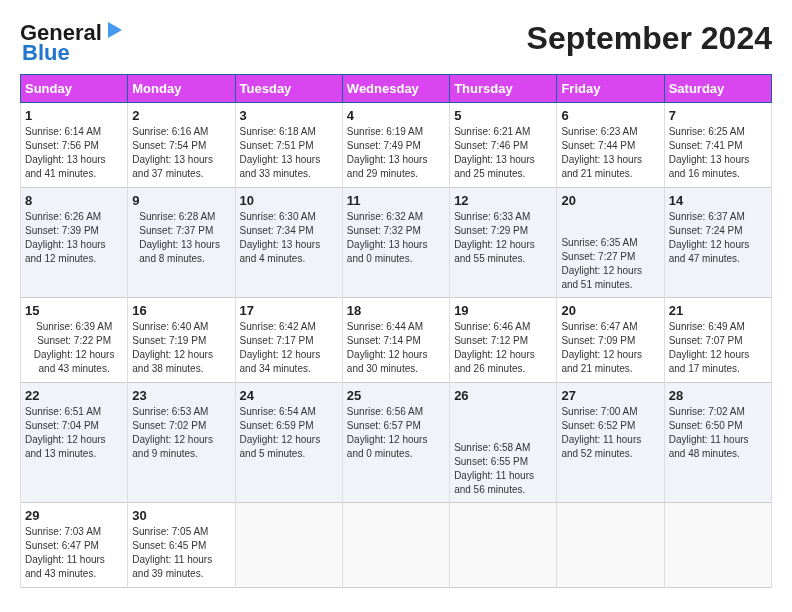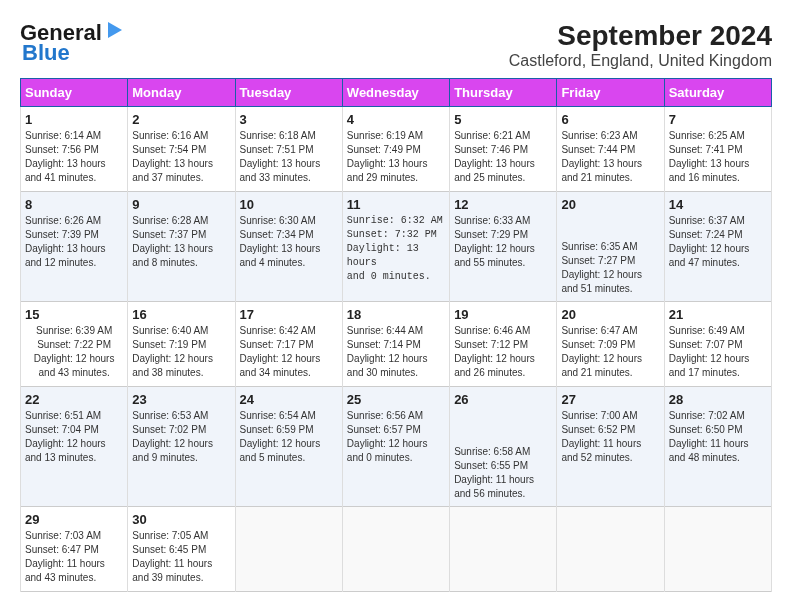--- a/index.html
+++ b/index.html
@@ -18,21 +18,21 @@
     }
     .logo {
       display: flex;
       flex-direction: column;
       align-items: flex-start;
     }
     .title-block {
       text-align: right;
     }
     .month-title {
-      font-size: 28px;
+      font-size: 32px;
       font-weight: bold;
       color: #222;
     }
     .location {
       font-size: 16px;
       color: #444;
     }
     table {
       width: 100%;
       border-collapse: collapse;
@@ -88,21 +88,20 @@
     <div style="display:flex;align-items:center;text-align:right;">
       <span style="font-size:22px;font-weight:bold;color:#1a1a1a;">General</span>
       <svg width="22" height="22" viewBox="0 0 22 22" style="margin-left:2px;margin-top:-4px;">
         <polygon points="4,18 18,10 4,2" fill="#4499ee"></polygon>
       </svg>
     </div>
     <div style="font-size:22px;font-weight:bold;color:#2277cc;margin-top:-6px;margin-left:2px;">Blue</div>
   </div>
   <div class="title-block">
     <div class="month-title">September 2024</div>
-    <div class="location">Castleford, England, United Kingdom</div>
   </div>
 </div>
 
 <table>
   <thead>
     <tr>
     <th>Sunday</th>
         <th>Monday</th>
         <th>Tuesday</th>
         <th>Wednesday</th>
@@ -166,35 +165,35 @@
       <tr>
         <td>
           <span class="day-num">8</span>
           <div class="day-info" style="white-space: pre-line;">Sunrise: 6:26 AM
 Sunset: 7:39 PM
 Daylight: 13 hours
 and 12 minutes.</div>
         </td>
         <td>
           <span class="day-num">9</span>
-          <div class="day-info" style="white-space: pre-line;">Sunrise: 6:28 AM
+          <div class="day-info" style="white-space: pre-line; margin-left: 7px;">Sunrise: 6:28 AM
 Sunset: 7:37 PM
 Daylight: 13 hours
 and 8 minutes.</div>
         </td>
         <td>
           <span class="day-num">10</span>
           <div class="day-info" style="white-space: pre-line;">Sunrise: 6:30 AM
 Sunset: 7:34 PM
 Daylight: 13 hours
 and 4 minutes.</div>
         </td>
         <td>
           <span class="day-num">11</span>
-          <div class="day-info" style="white-space: pre-line; font-family: Liberation Mono, monospace;">Sunrise: 6:32 AM
+          <div class="day-info" style="white-space: pre-line;">Sunrise: 6:32 AM
 Sunset: 7:32 PM
 Daylight: 13 hours
 and 0 minutes.</div>
         </td>
         <td>
           <span class="day-num">12</span>
           <div class="day-info" style="white-space: pre-line;">Sunrise: 6:33 AM
 Sunset: 7:29 PM
 Daylight: 12 hours
 and 55 minutes.</div>

